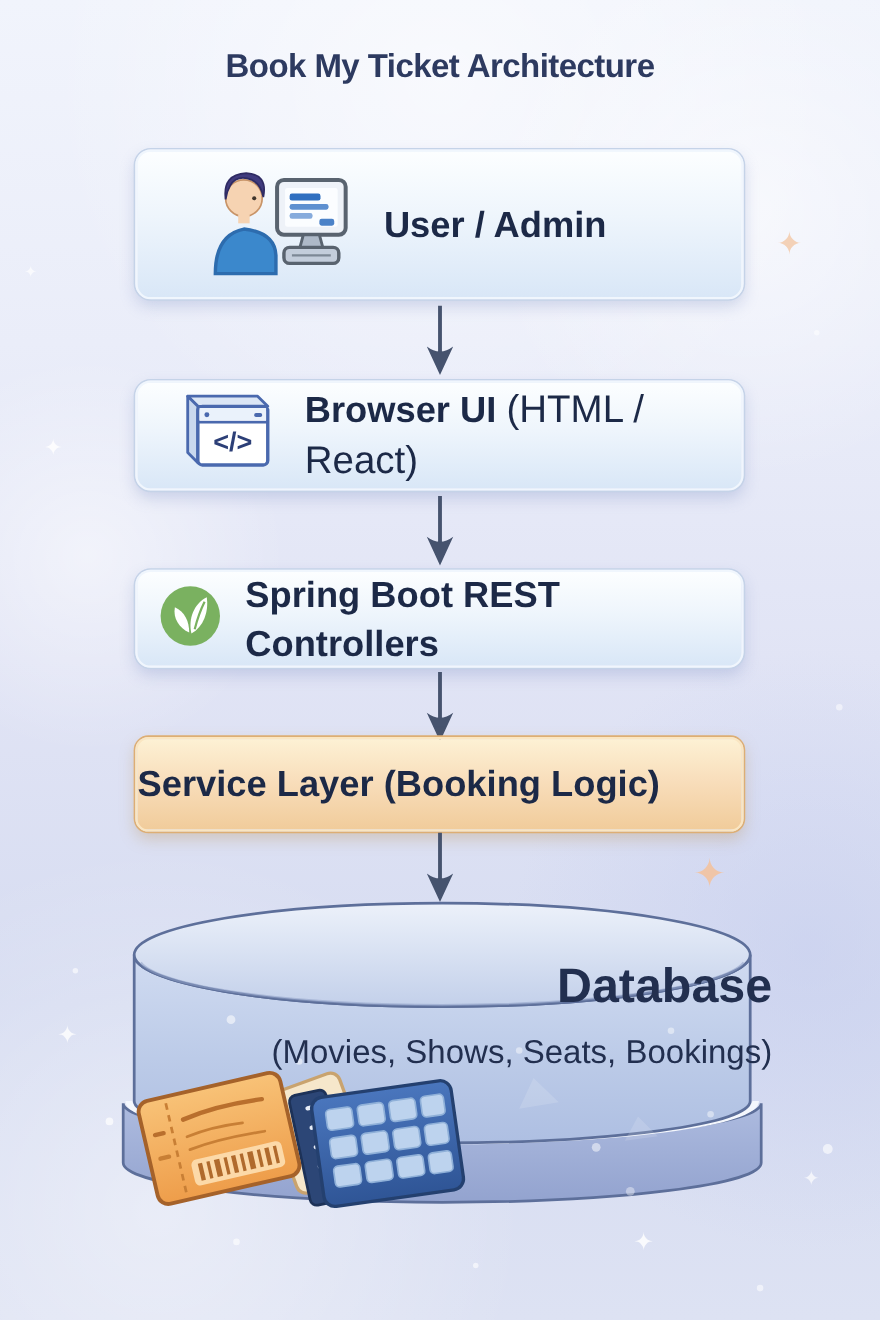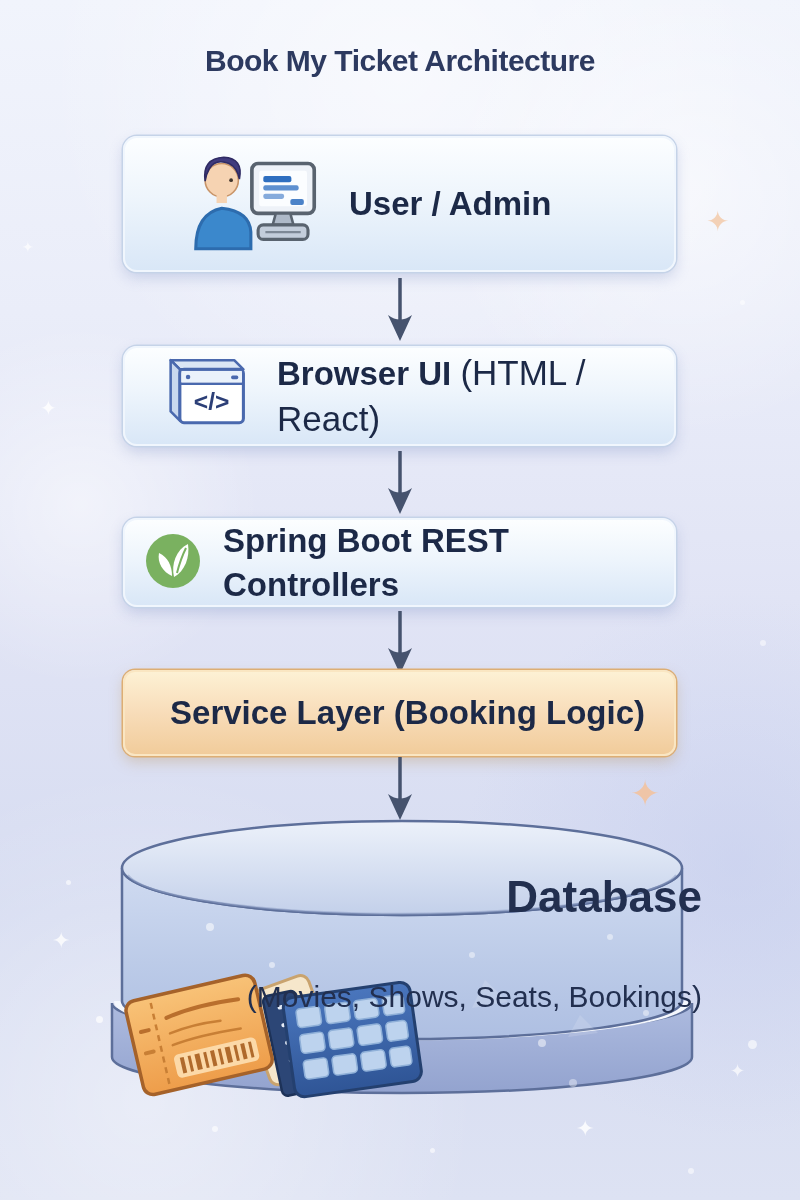--- a/index.html
+++ b/index.html
@@ -28,32 +28,31 @@
     border:2px solid #f0f6fd;
     box-shadow:0 0 0 1.5px #c5d3e8, 0 6px 14px rgba(123,143,196,0.32);
     color:#1c2947;
   }
   .node .txt{font-size:33px;font-weight:600;line-height:1.32;}
   .node .sub{font-size:35px;font-weight:500;}
   #box-user{top:136px;height:136px;padding-left:62px;gap:26px;}
   #box-frontend{top:346px;height:100px;padding-left:32px;gap:22px;}
   #box-spring{top:518px;height:89px;padding-left:18px;gap:20px;}
   #box-service{
-    top:670px;height:86px;justify-content:center;border-radius:12px;
+    top:670px;height:86px;justify-content:flex-start;border-radius:12px;
     background:linear-gradient(180deg,#fdf1d4 0%,#f8ddba 48%,#f1cc9b 100%);
     border:2px solid #fae6c2;
     box-shadow:0 0 0 1.5px #ddae74, 0 6px 14px rgba(187,146,88,0.35);
-    padding-left:16px;
   }
   .arrow{position:absolute;left:386px;width:28px;height:66px;}
   .db-text{
     position:absolute;left:102px;width:600px;text-align:right;color:#222f4f;
   }
   #db-title{top:872px;font-size:44px;font-weight:700;}
-  #db-sub{top:980px;font-size:30px;font-weight:500;}
+  #db-sub{top:940px;font-size:30px;font-weight:500;}
   .sparkle{position:absolute;line-height:1;}
   .dot{position:absolute;border-radius:50%;background:#ffffff;}
 </style>
 </head>
 <body>
 
 <div class="canvas">
 
   <div class="title">Book My Ticket Architecture</div>
 

